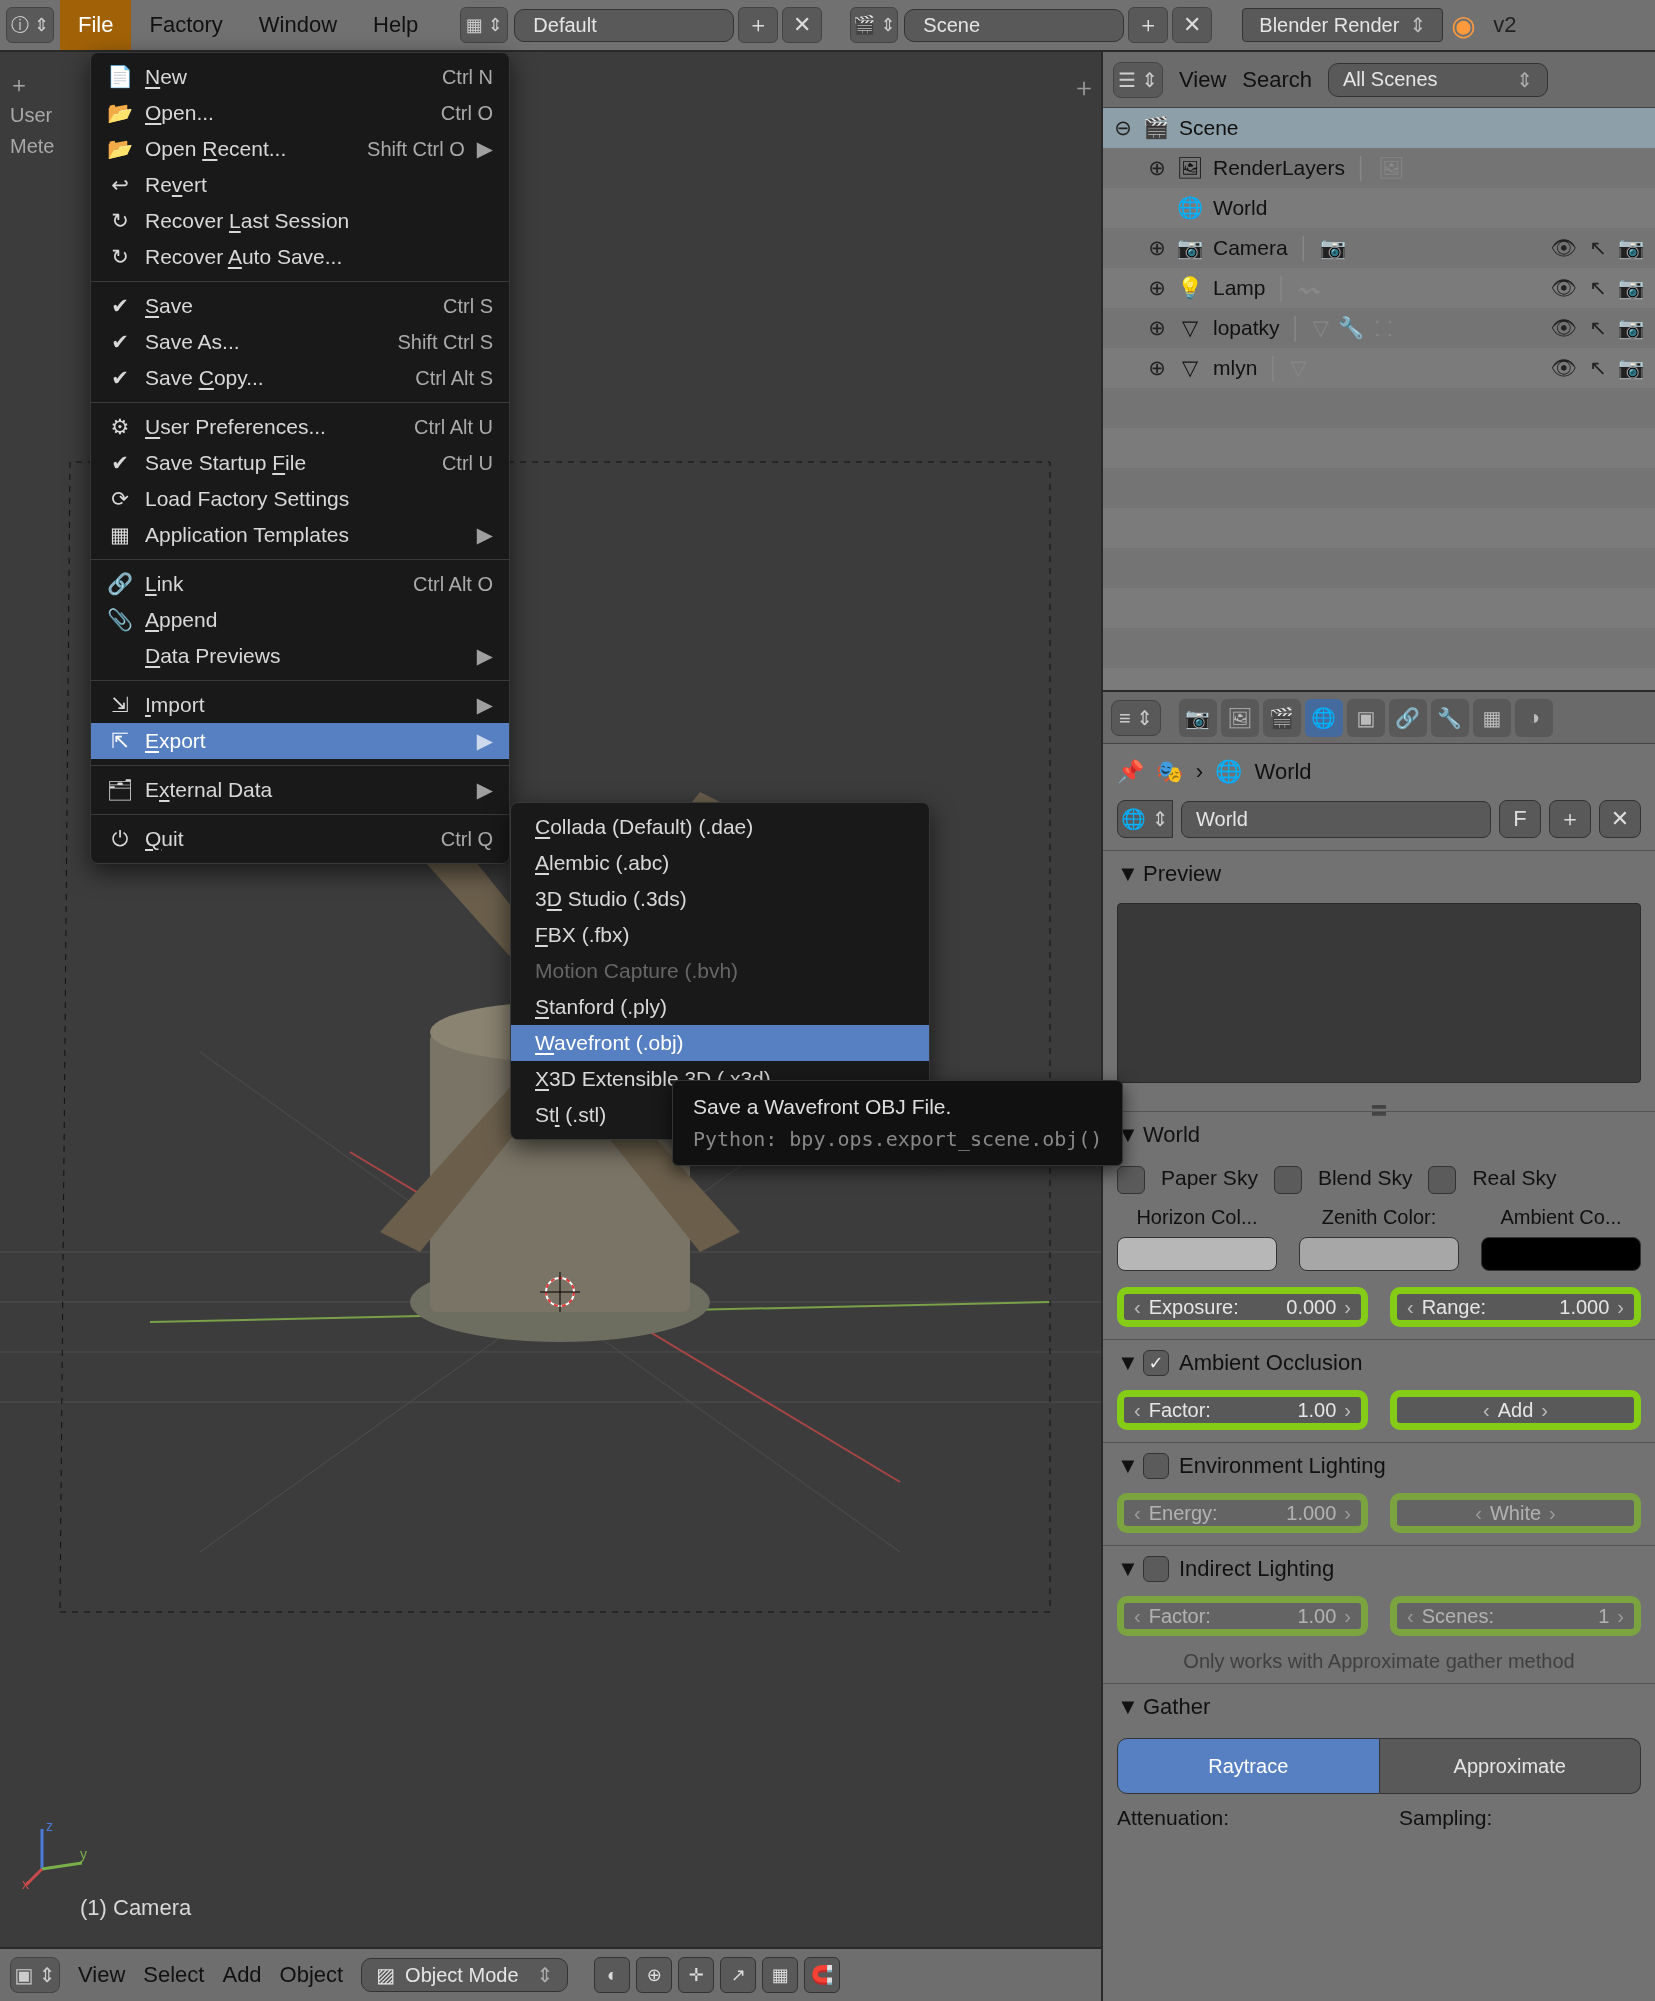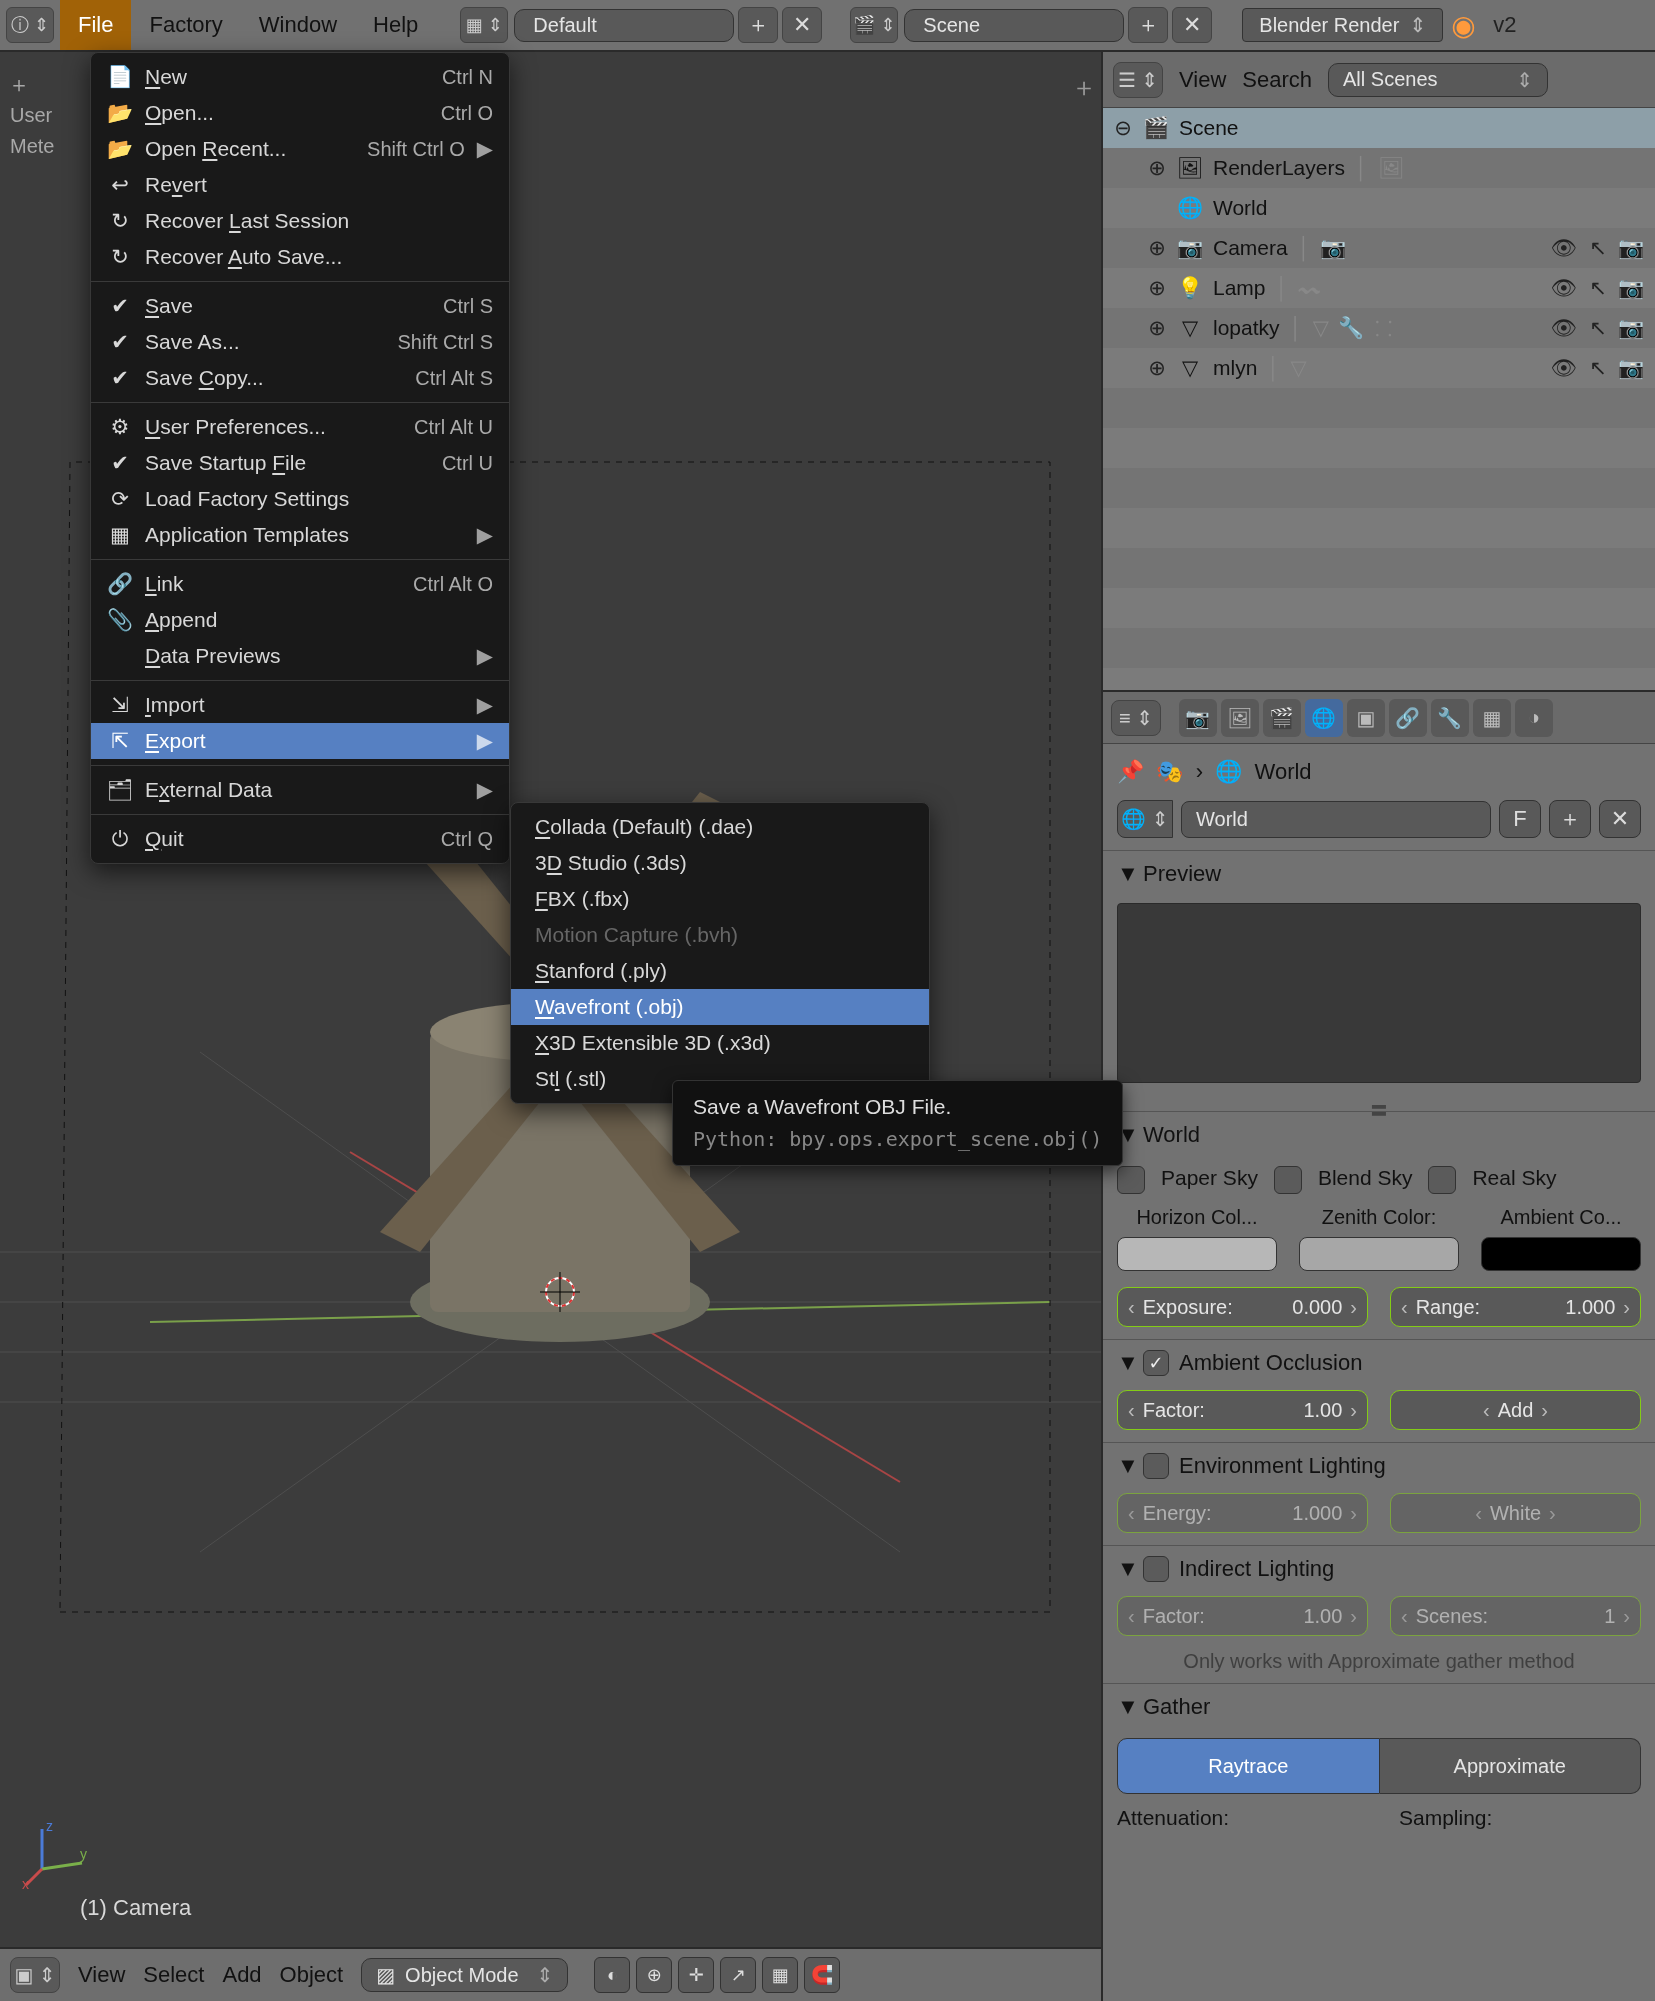--- a/index.html
+++ b/index.html
@@ -58,21 +58,21 @@
 .preview-box { margin: 6px 14px 14px; height: 180px; background:#393939; border:1px solid #2a2a2a; border-radius:4px; }
 .drag-grip { height:14px; display:flex; justify-content:center; color:#444; }
 .checkrow { display:flex; gap:16px; padding: 8px 14px; }
 .checkrow .chk { width:28px;height:28px; background:#5b5b5b; border:1px solid #333; border-radius:6px; }
 .checkrow .lbl { color:#111; font-size:21px; }
 .color-row { display:flex; gap:22px; padding: 4px 14px; }
 .col-label { flex:1; text-align:center; color:#111; font-size:20px; }
 .swatch-row { display:flex; gap:22px; padding: 4px 14px 12px; }
 .swatch { flex:1; height:34px; border-radius:8px; border:1px solid #333; }
 .num-row { display:flex; gap:22px; padding: 4px 14px 12px; }
-.num-pill { flex:1; background:#595959; border-radius:10px; border:1px solid #84cc16; height:40px; display:flex;align-items:center; padding:0 10px; color:#e5e5e5; }
+.num-pill { flex:1; background:#595959; border-radius:10px; border:7px solid #84cc16; height:40px; display:flex;align-items:center; padding:0 10px; color:#e5e5e5; }
 .num-pill .lab{flex:1;}
 .num-pill .val{}
 .num-pill::before{content:"‹"; margin-right:8px; opacity:.7;}
 .num-pill::after{content:"›"; margin-left:8px; opacity:.7;}
 .dimmed { opacity: .55; }
 .hint { color:#2a2a2a; opacity:.7; font-size:20px; padding: 2px 14px 10px; text-align:center; }
 .seg { display:flex; padding: 8px 14px; }
 .seg-btn { flex:1; height:56px; display:flex;align-items:center;justify-content:center; border:1px solid #333; background:#595959; color:#e5e5e5; }
 .seg-btn.first{border-radius:10px 0 0 10px;}
 .seg-btn.last{border-radius:0 10px 10px 0; border-left:none;}
@@ -549,20 +549,23 @@
       <span class="label"><span class="underline">Q</span>uit</span>
       <span class="accel">Ctrl Q</span>
     </div>
   </div>
 
 <div class="submenu" id="export-submenu">
     <div class="menu-item">
       <span class="label"><span class="underline">C</span>ollada (Default) (.dae)</span>
     </div>
     <div class="menu-item">
+      <span class="label"><span class="underline">A</span>lembic (.abc)</span>
+    </div>
+    <div class="menu-item">
       <span class="label">3<span class="underline">D</span> Studio (.3ds)</span>
     </div>
     <div class="menu-item">
       <span class="label"><span class="underline">F</span>BX (.fbx)</span>
     </div>
     <div class="menu-item disabled">
       <span class="label">Motion Capture (.bvh)</span>
     </div>
     <div class="menu-item">
       <span class="label"><span class="underline">S</span>tanford (.ply)</span>

